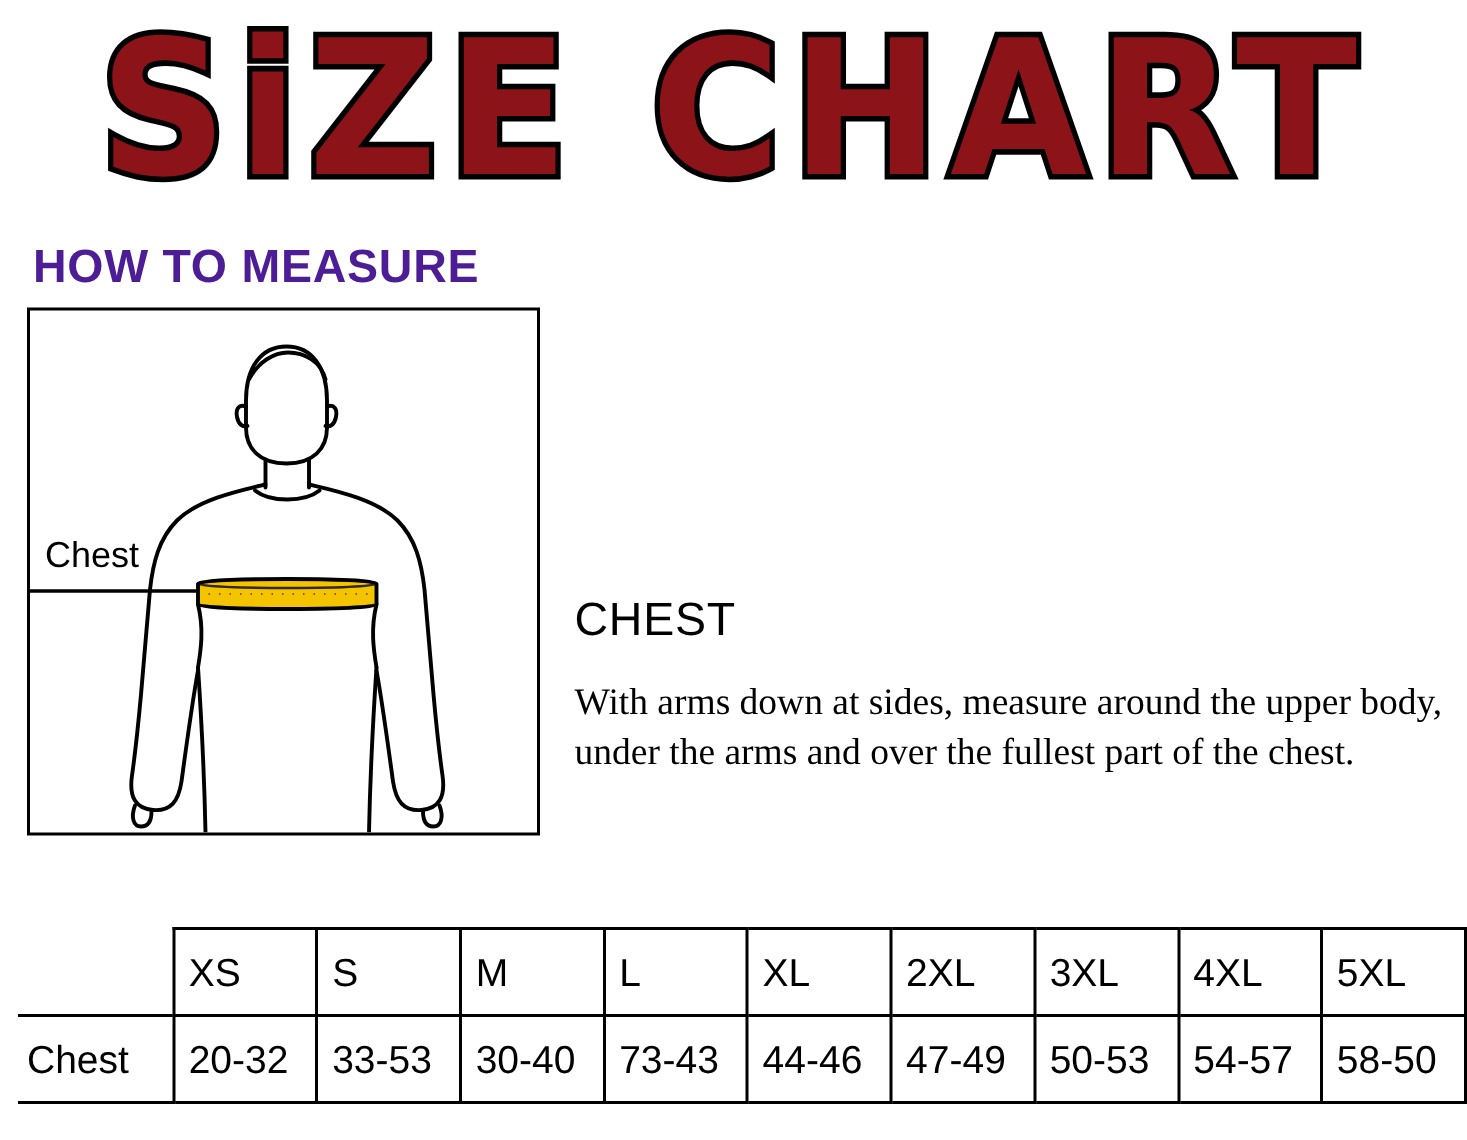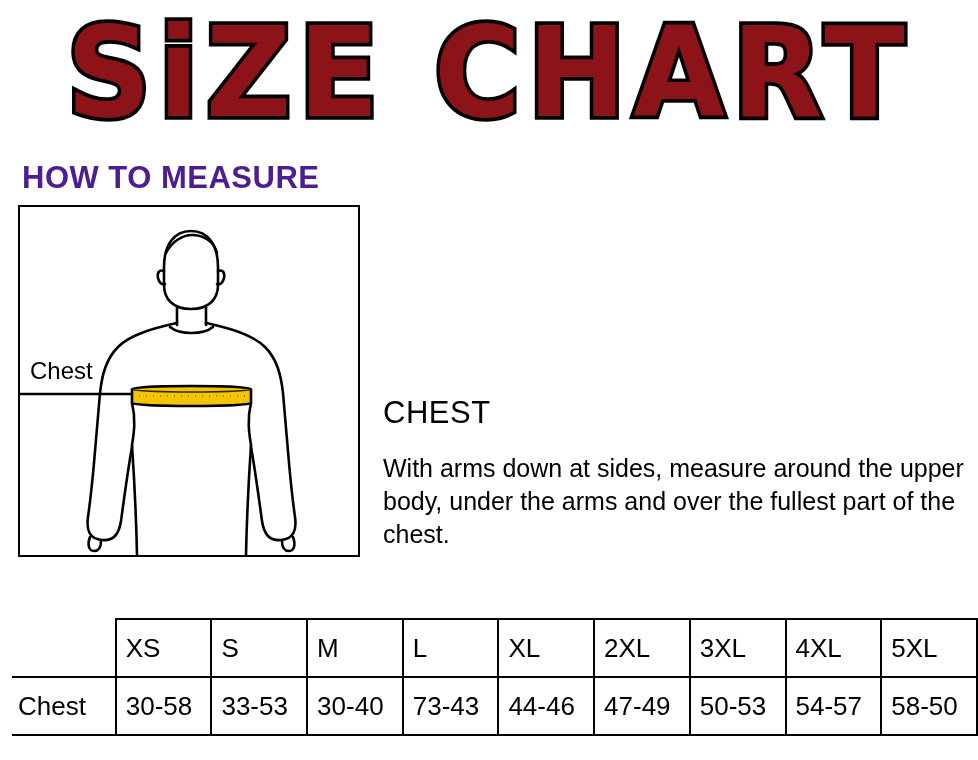--- a/index.html
+++ b/index.html
@@ -86,21 +86,21 @@
     top: 395px;
     font-family: "Liberation Sans", sans-serif;
     font-size: 31px;
     letter-spacing: 0.5px;
   }
   .desc-body {
     position: absolute;
     left: 383px;
     top: 452px;
     width: 590px;
-    font-family: Liberation Sans, sans-serif;
+    font-family: Liberation Serif, serif;
     font-size: 25px;
     line-height: 33px;
   }
 
   
   .size-table {
     position: absolute;
     left: 12px;
     top: 618px;
     border-collapse: collapse;
@@ -196,21 +196,21 @@
       <td class="col-size">M</td>
       <td class="col-size">L</td>
       <td class="col-size">XL</td>
       <td class="col-size">2XL</td>
       <td class="col-size">3XL</td>
       <td class="col-size">4XL</td>
       <td class="col-size">5XL</td>
     </tr>
     <tr>
       <td class="rowlabel col-first">Chest</td>
-      <td class="col-size">30-58</td>
+      <td class="col-size">20-32</td>
       <td class="col-size">33-53</td>
       <td class="col-size">30-40</td>
       <td class="col-size">73-43</td>
       <td class="col-size">44-46</td>
       <td class="col-size">47-49</td>
       <td class="col-size">50-53</td>
       <td class="col-size">54-57</td>
       <td class="col-size">58-50</td>
     </tr>
   </tbody>

